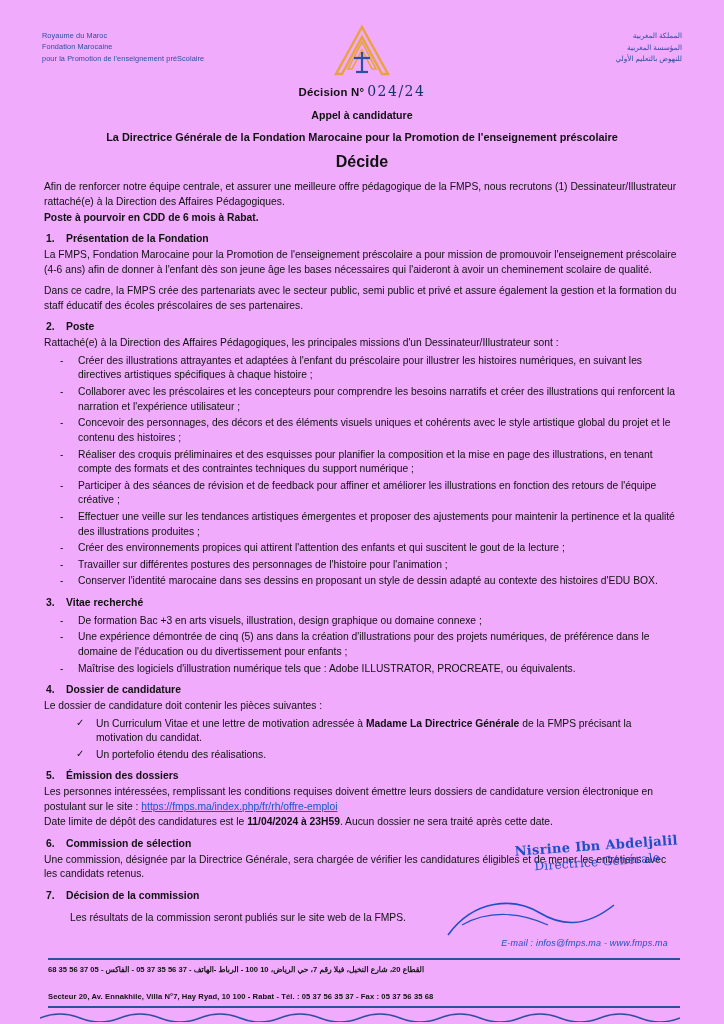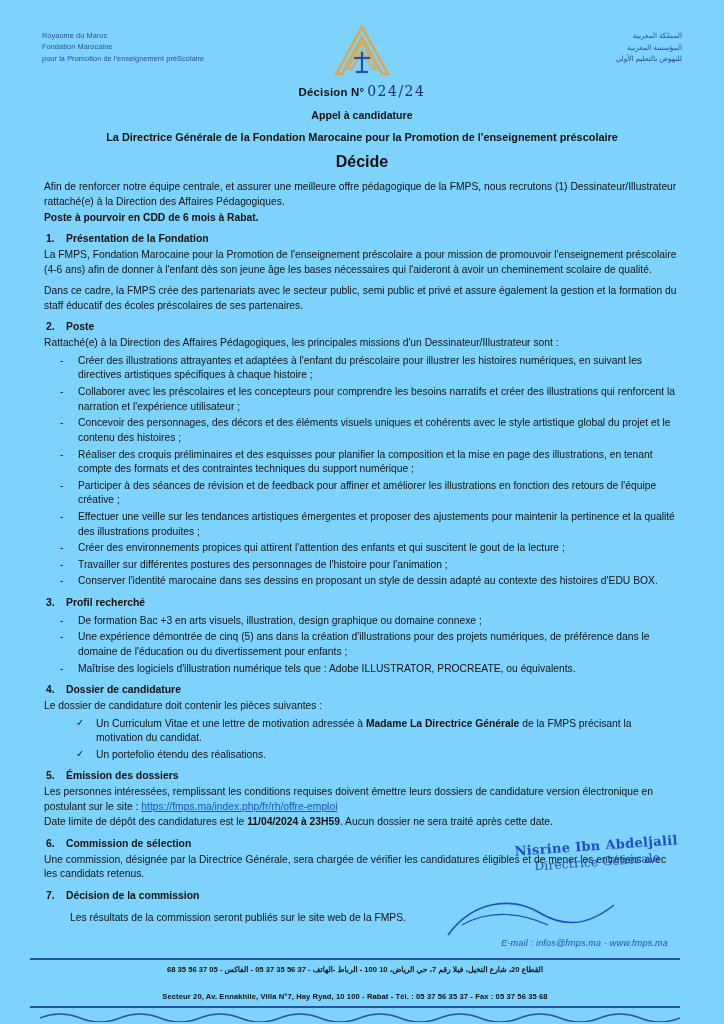--- a/index.html
+++ b/index.html
@@ -4,21 +4,21 @@
 <style>
   html, body {
     margin: 0;
     padding: 0;
     background: #8a8a8a;
   }
   .page {
     position: relative;
     width: 724px;
     height: 1024px;
-    background: #7dd3fc;
+    background: #f0abfc;
     font-family: "Liberation Sans", sans-serif;
     color: #111;
     overflow: hidden;
     box-sizing: border-box;
   }
   
   .header {
     position: relative;
     height: 78px;
     padding: 22px 42px 0 42px;
@@ -190,27 +190,27 @@
     position: absolute;
     right: 56px;
     top: 6px;
     font-size: 9px;
     color: #1f4fc4;
     font-style: italic;
     letter-spacing: .2px;
   }
   .footer-bar {
     position: absolute;
-    left: 30px;
+    left: 48px;
     right: 44px;
     bottom: 16px;
     border-top: 2.2px solid #2b4fa2;
     border-bottom: 2.2px solid #2b4fa2;
     padding: 5px 0 5px 0;
-    text-align: center;
+    text-align: left;
   }
   .footer-ar {
     font-size: 7.6px;
     color: #111;
     direction: rtl;
     font-weight: bold;
     letter-spacing: .1px;
   }
   .footer-fr {
     font-size: 7.6px;
@@ -290,21 +290,21 @@
       <li><span class="bullet">-</span><span>Réaliser des croquis préliminaires et des esquisses pour planifier la composition et la mise en page des illustrations, en tenant compte des formats et des contraintes techniques du support numérique ;</span></li>
       <li><span class="bullet">-</span><span>Participer à des séances de révision et de feedback pour affiner et améliorer les illustrations en fonction des retours de l'équipe créative ;</span></li>
       <li><span class="bullet">-</span><span>Effectuer une veille sur les tendances artistiques émergentes et proposer des ajustements pour maintenir la pertinence et la qualité des illustrations produites ;</span></li>
       <li><span class="bullet">-</span><span>Créer des environnements propices qui attirent l'attention des enfants et qui suscitent le gout de la lecture ;</span></li>
       <li><span class="bullet">-</span><span>Travailler sur différentes postures des personnages de l'histoire pour l'animation ;</span></li>
       <li><span class="bullet">-</span><span>Conserver l'identité marocaine dans ses dessins en proposant un style de dessin adapté au contexte des histoires d'EDU BOX.</span></li>
     </ul>
 
     <div class="section-head">
       <span class="num">3.</span>
-      <span>Profil recherché</span>
+      <span>Vitae recherché</span>
     </div>
     <ul class="dash-list">
       <li><span class="bullet">-</span><span>De formation Bac +3 en arts visuels, illustration, design graphique ou domaine connexe ;</span></li>
       <li><span class="bullet">-</span><span>Une expérience démontrée de cinq (5) ans dans la création d'illustrations pour des projets numériques, de préférence dans le domaine de l'éducation ou du divertissement pour enfants ;</span></li>
       <li><span class="bullet">-</span><span>Maîtrise des logiciels d'illustration numérique tels que : Adobe ILLUSTRATOR, PROCREATE, ou équivalents.</span></li>
     </ul>
 
     <div class="section-head">
       <span class="num">4.</span>
       <span>Dossier de candidature</span>

